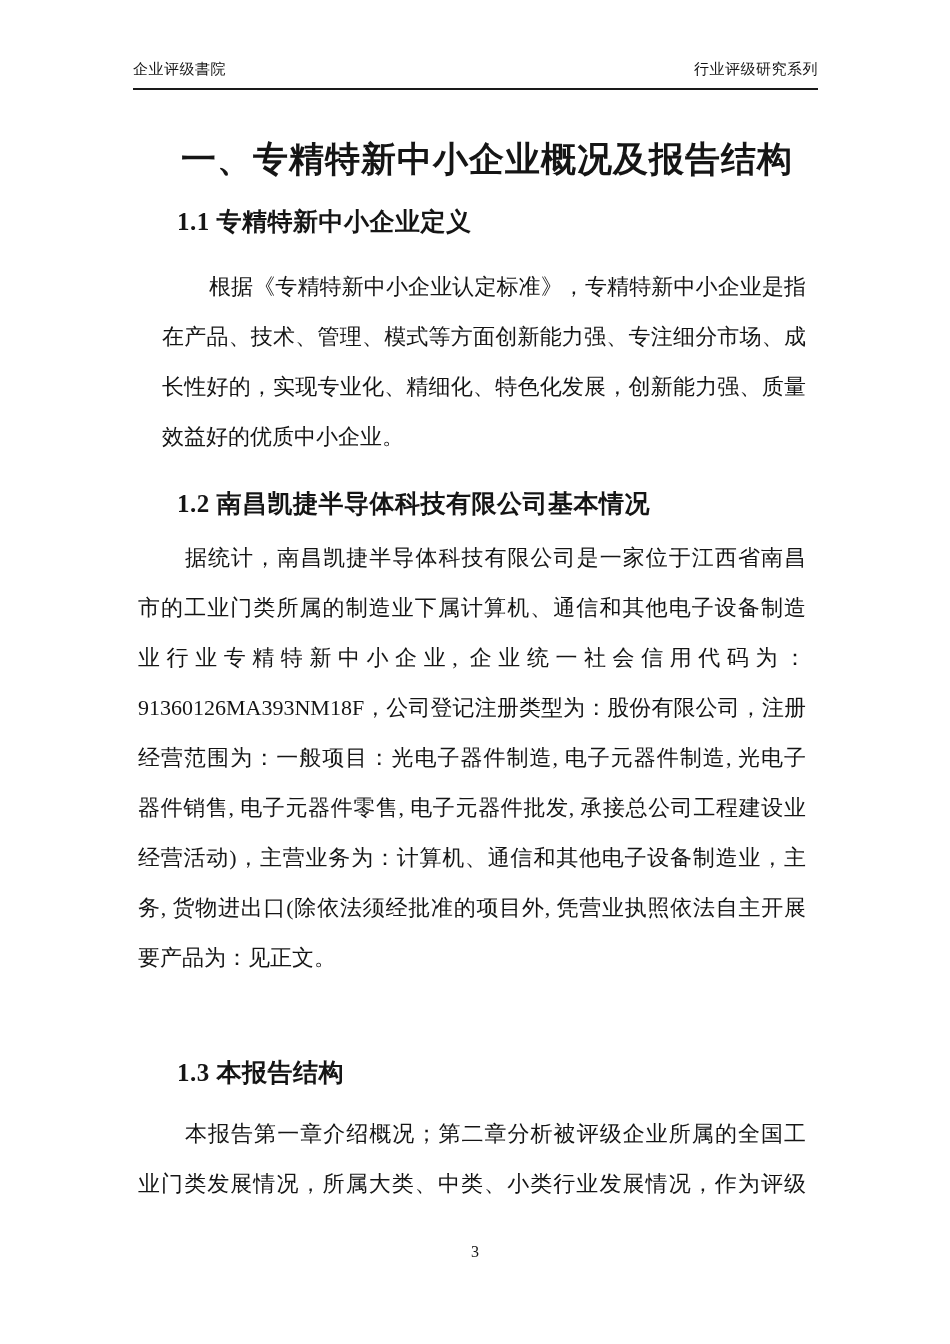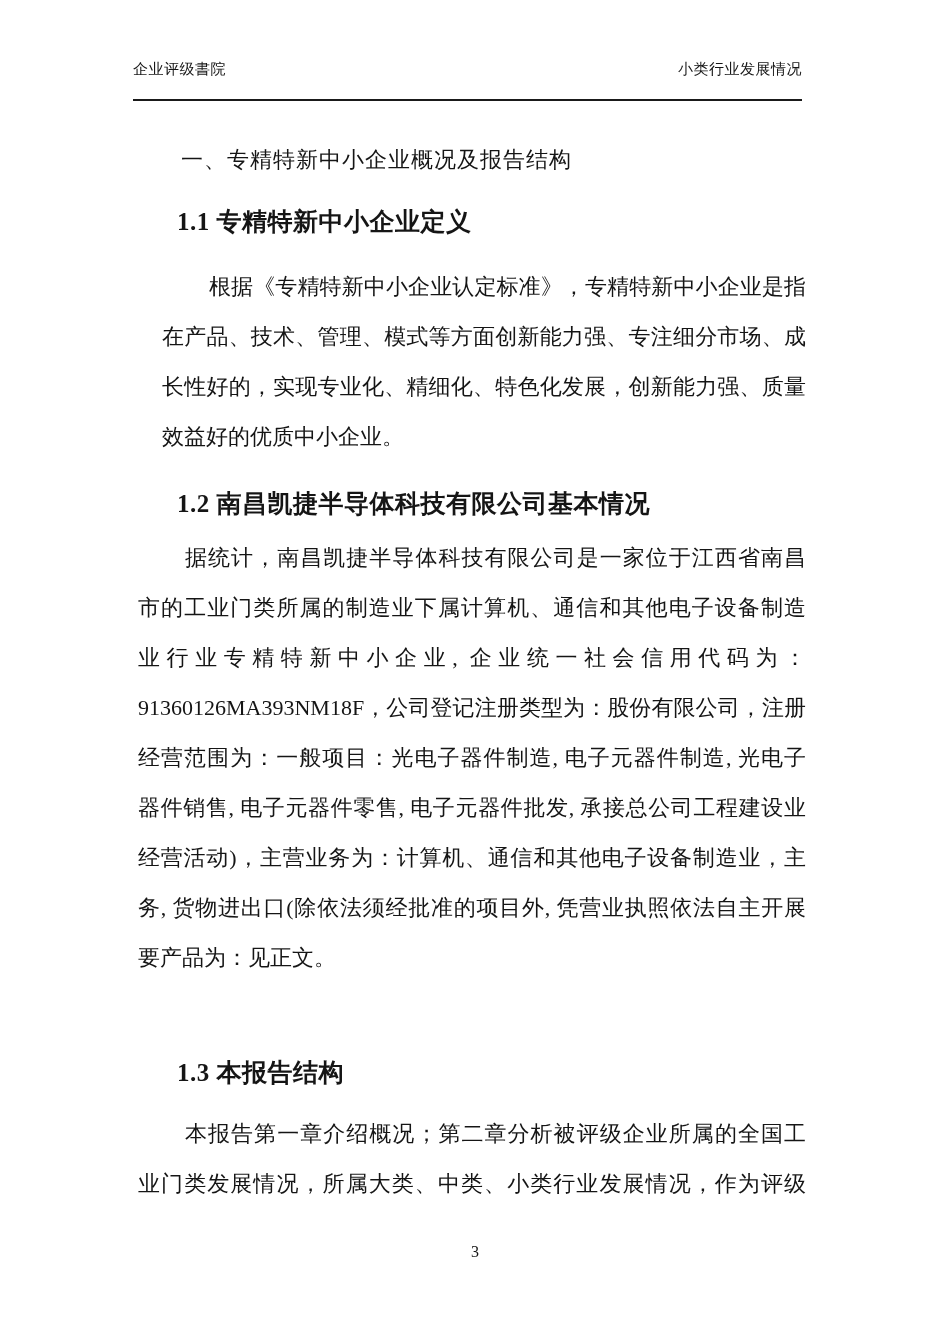--- a/index.html
+++ b/index.html
@@ -14,37 +14,37 @@
     background: #ffffff;
     color: #151515;
     font-family: "Liberation Serif", "DejaVu Serif", serif;
     overflow: hidden;
   }
   
   .header {
     position: absolute;
     top: 60px;
     left: 133px;
-    right: 148px;
+    right: 132px;
     display: flex;
     justify-content: space-between;
     align-items: flex-end;
     font-size: 15px;
     letter-spacing: 0.5px;
-    padding-bottom: 20px;
+    padding-bottom: 9px;
     border-bottom: 2px solid #1a1a1a;
   }
   
   .h1 {
     position: absolute;
     top: 143px;
     left: 181px;
     margin: 0;
-    font-size: 22px;
-    font-weight: 400;
+    font-size: 35px;
+    font-weight: 700;
     line-height: 34px;
     letter-spacing: 1px;
     white-space: nowrap;
   }
   .h2 {
     position: absolute;
     left: 177px;
     margin: 0;
     font-size: 25px;
     font-weight: 700;
@@ -88,21 +88,21 @@
     font-size: 16px;
   }
 </style>
 </head>
 <body>
 
 <div class="page">
 
   <div class="header">
     <span>企业评级書院</span>
-    <span>小类行业发展情况</span>
+    <span>行业评级研究系列</span>
   </div>
 
   <h1 class="h1">一、专精特新中小企业概况及报告结构</h1>
 
   <h2 class="h2 h2-1">1.1 专精特新中小企业定义</h2>
 
   <div class="para p1">
     <div class="line indent">根据《专精特新中小企业认定标准》，专精特新中小企业是指</div>
     <div class="line">在产品、技术、管理、模式等方面创新能力强、专注细分市场、成</div>
     <div class="line">长性好的，实现专业化、精细化、特色化发展，创新能力强、质量</div>

